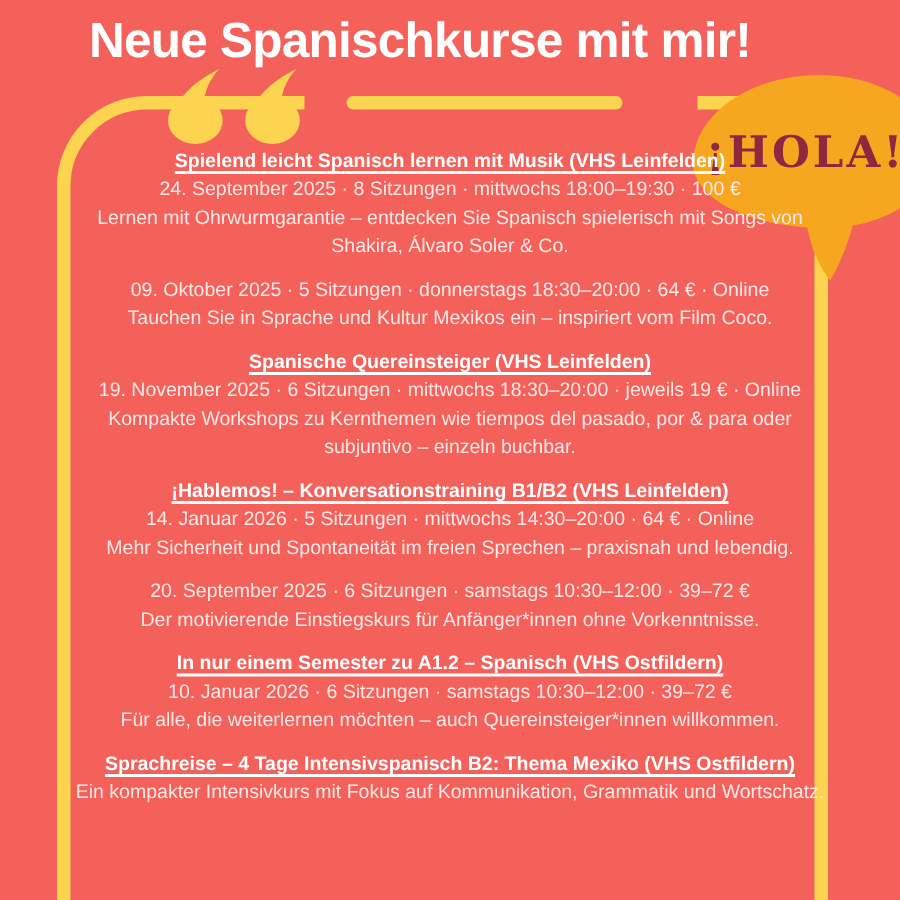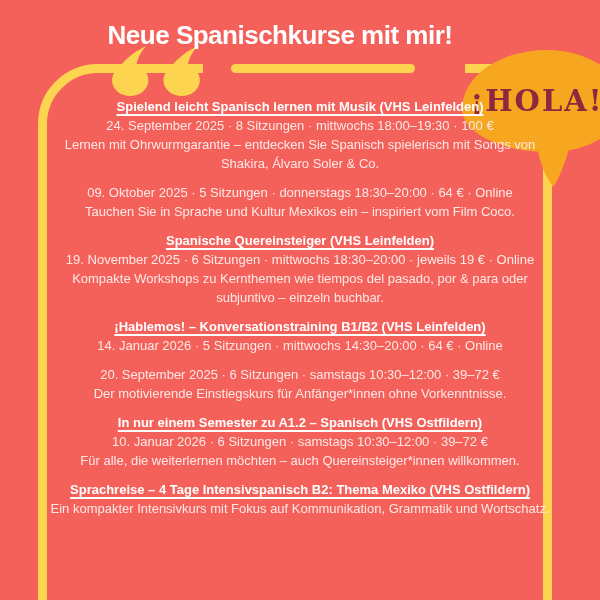--- a/index.html
+++ b/index.html
@@ -19,22 +19,22 @@
   .quote-svg { position: absolute; left: 112px; top: 46px; }
 
   .bubble { position: absolute; left: 462px; top: 50px; width: 162px; height: 102px;
             background: #F7A61F; border-radius: 52% 48% 46% 54% / 58% 52% 48% 42%;
             display: flex; align-items: center; justify-content: center; }
   .bubble span { font-family: "DejaVu Serif", serif; font-weight: 700; font-size: 29px;
                  color: #8E2840; letter-spacing: 2px; white-space: nowrap;
                  transform: translateX(-6px); }
   .tail-svg { position: absolute; left: 535px; top: 141px; transform: rotate(4deg); }
 
-  h1.title { position: absolute; left: 30px; right: 70px; top: 8px; margin: 12px;
-             text-align: center; color: #FFFFFF; font-size: 26px; font-weight: 700;
+  h1.title { position: absolute; left: 30px; right: 70px; top: 8px; margin: 0;
+             text-align: center; color: #FFFFFF; font-size: 33px; font-weight: 700;
              letter-spacing: -0.5px; }
 
   .courses { position: absolute; left: 40px; right: 40px; top: 97px; text-align: center; }
   .course { margin: 0 0 10px 0; }
   .course h2 { margin: 0; font-size: 13px; font-weight: 700; color: #FFFFFF;
                line-height: 19px; text-decoration: underline;
                text-decoration-thickness: 1.5px; text-underline-offset: 2.5px; text-align: center; }
   .course p { margin: 0; font-size: 13px; line-height: 19px; color: #FFE8E5;
               white-space: pre-line; }
 </style>
@@ -85,20 +85,21 @@
     <section class="course">
       <h2>Spanische Quereinsteiger (VHS Leinfelden)</h2>
       <p class="meta">19. November 2025 · 6 Sitzungen · mittwochs 18:30–20:00 · jeweils 19 € · Online</p>
       <p class="desc">Kompakte Workshops zu Kernthemen wie tiempos del pasado, por &amp; para oder
 subjuntivo – einzeln buchbar.</p>
     </section>
 
     <section class="course">
       <h2>¡Hablemos! – Konversationstraining B1/B2 (VHS Leinfelden)</h2>
       <p class="meta">14. Januar 2026 · 5 Sitzungen · mittwochs 14:30–20:00 · 64 € · Online</p>
+      <p class="desc">Mehr Sicherheit und Spontaneität im freien Sprechen – praxisnah und lebendig.</p>
     </section>
 
     <section class="course">
       <p class="meta">20. September 2025 · 6 Sitzungen · samstags 10:30–12:00 · 39–72 €</p>
       <p class="desc">Der motivierende Einstiegskurs für Anfänger*innen ohne Vorkenntnisse.</p>
     </section>
 
     <section class="course">
       <h2>In nur einem Semester zu A1.2 – Spanisch (VHS Ostfildern)</h2>
       <p class="meta">10. Januar 2026 · 6 Sitzungen · samstags 10:30–12:00 · 39–72 €</p>

